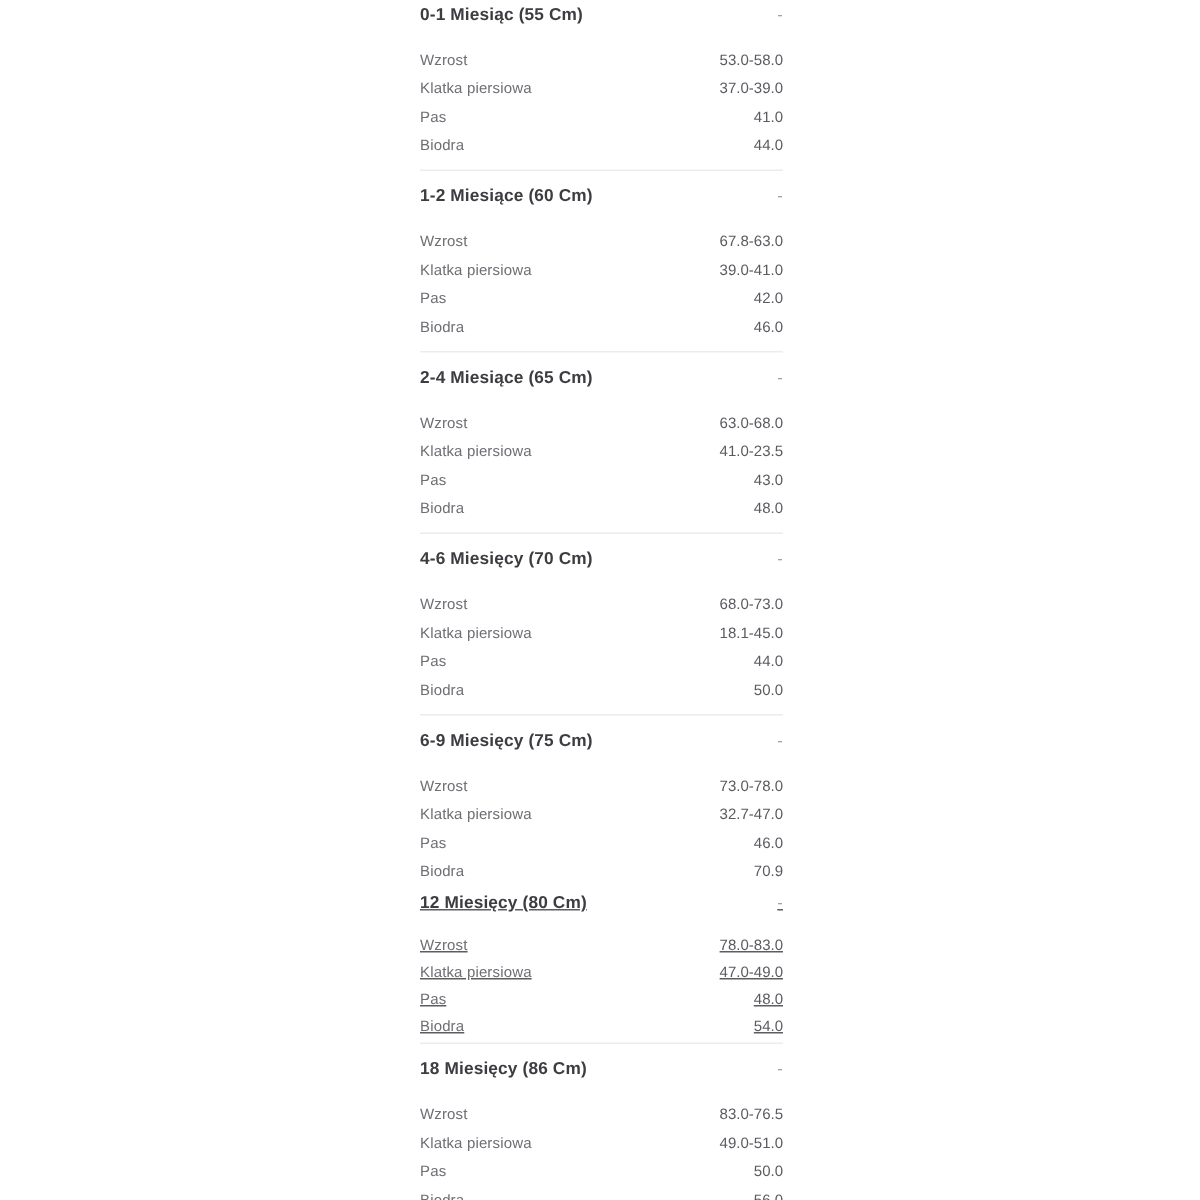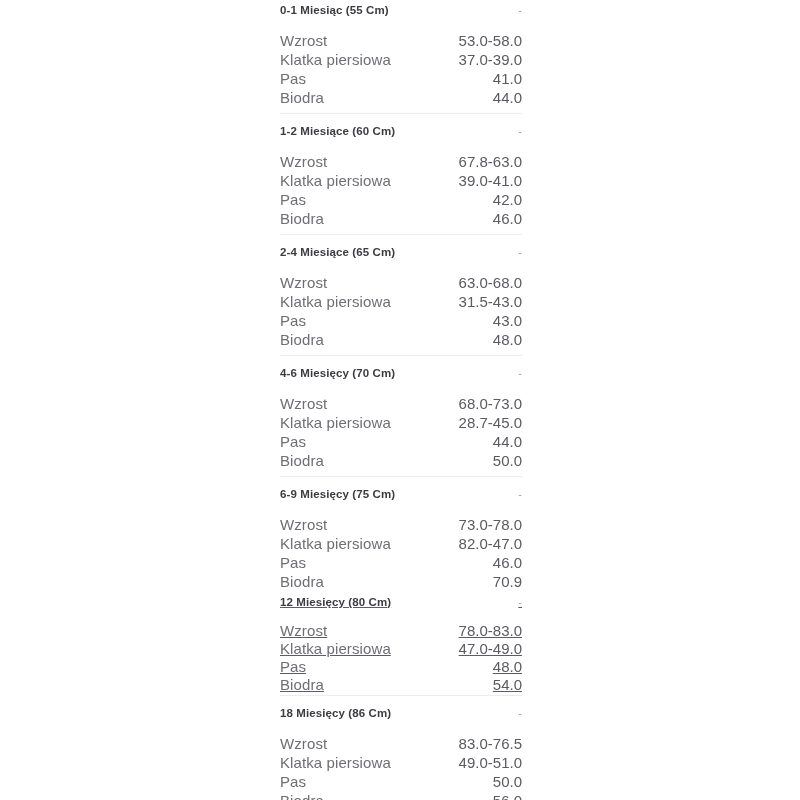--- a/index.html
+++ b/index.html
@@ -41,21 +41,21 @@
     font-size: 11px;
     color: #a0a0a5;
   }
   .rows { margin-top: 14px; }
   .section.tight .rows { margin-top: 12px; }
   .row {
     display: flex;
     justify-content: space-between;
     align-items: center;
     height: 19px;
-    font-size: 15px;
+    font-size: 10px;
   }
   .section.tight .row { height: 18px; }
   .row .label { color: #6e6e74; letter-spacing: 0.1px; }
   .row .value { color: #5a5a60; text-align: right; }
 </style>
 </head>
 <body>
 
 <div class="size-chart">
   <div class="section first">
@@ -120,21 +120,21 @@
       <span class="header-value">-</span>
     </div>
     <div class="rows">
   <div class="row">
     <span class="label">Wzrost</span>
     <span class="value">63.0-68.0</span>
   </div>
 
   <div class="row">
     <span class="label">Klatka piersiowa</span>
-    <span class="value">31.5-43.0</span>
+    <span class="value">41.0-23.5</span>
   </div>
 
   <div class="row">
     <span class="label">Pas</span>
     <span class="value">43.0</span>
   </div>
 
   <div class="row">
     <span class="label">Biodra</span>
     <span class="value">48.0</span>
@@ -148,21 +148,21 @@
       <span class="header-value">-</span>
     </div>
     <div class="rows">
   <div class="row">
     <span class="label">Wzrost</span>
     <span class="value">68.0-73.0</span>
   </div>
 
   <div class="row">
     <span class="label">Klatka piersiowa</span>
-    <span class="value">28.7-45.0</span>
+    <span class="value">18.1-45.0</span>
   </div>
 
   <div class="row">
     <span class="label">Pas</span>
     <span class="value">44.0</span>
   </div>
 
   <div class="row">
     <span class="label">Biodra</span>
     <span class="value">50.0</span>
@@ -176,21 +176,21 @@
       <span class="header-value">-</span>
     </div>
     <div class="rows">
   <div class="row">
     <span class="label">Wzrost</span>
     <span class="value">73.0-78.0</span>
   </div>
 
   <div class="row">
     <span class="label">Klatka piersiowa</span>
-    <span class="value">82.0-47.0</span>
+    <span class="value">32.7-47.0</span>
   </div>
 
   <div class="row">
     <span class="label">Pas</span>
     <span class="value">46.0</span>
   </div>
 
   <div class="row">
     <span class="label">Biodra</span>
     <span class="value">70.9</span>

